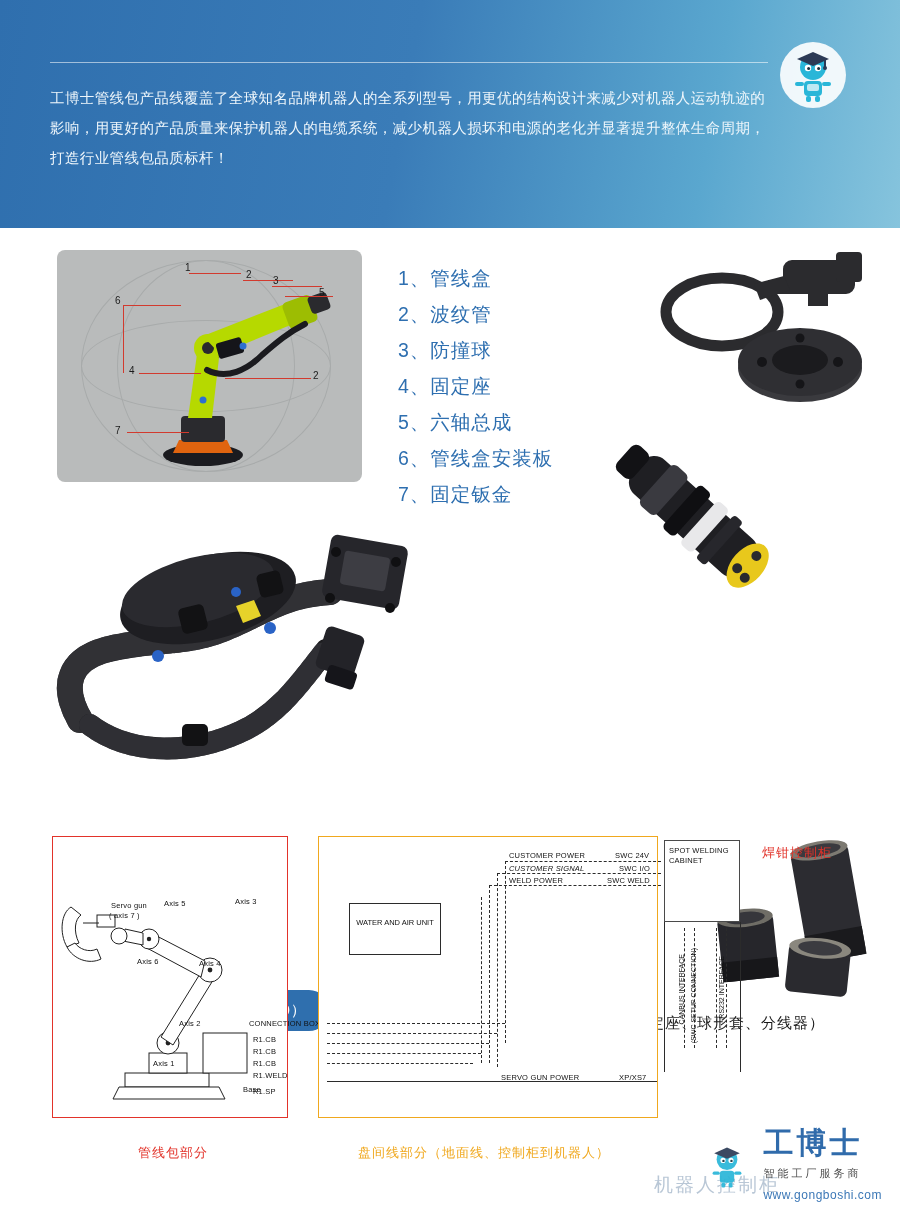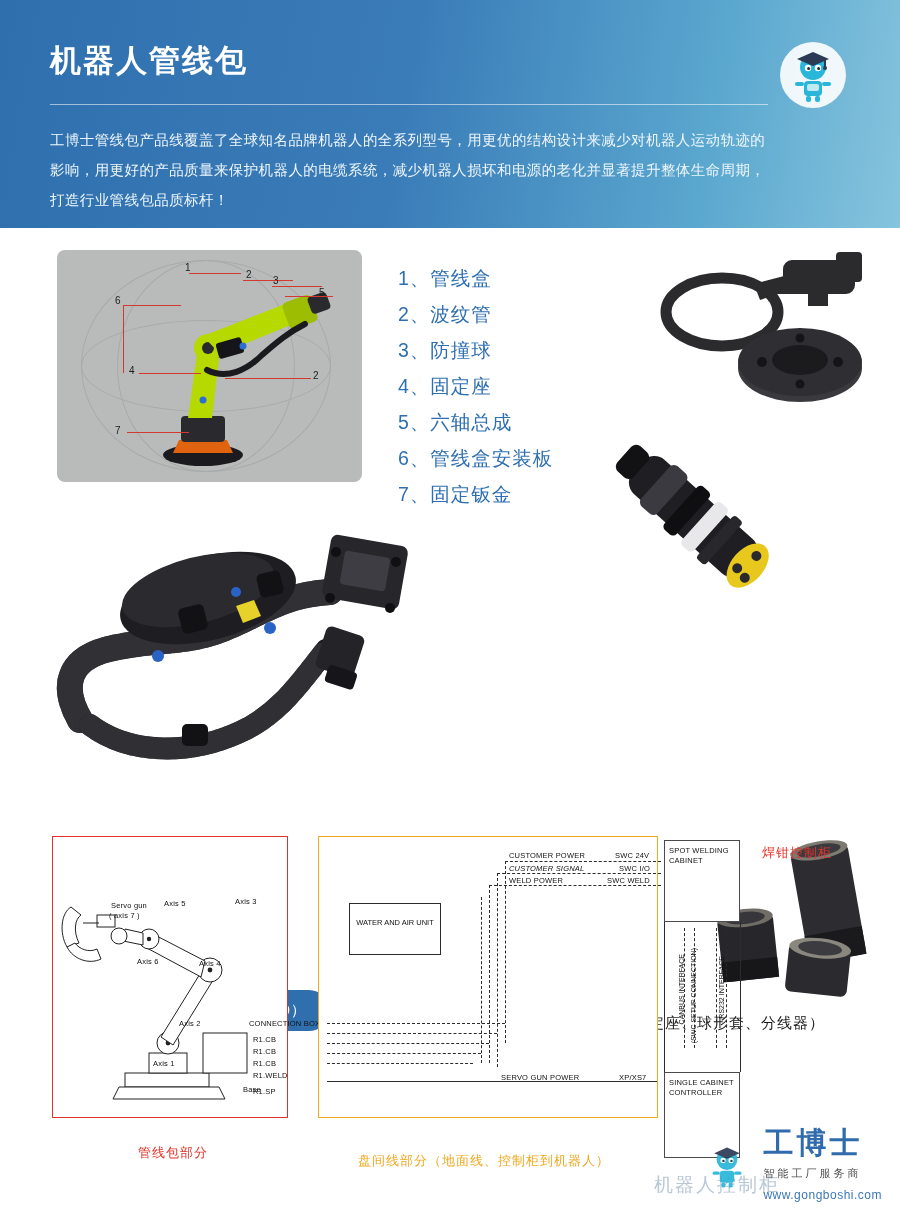--- a/index.html
+++ b/index.html
@@ -184,21 +184,21 @@
     font-size: 7.5px; color: #111; line-height: 10px;
     padding-top: 14px; text-align: center;
   }
 
   .cap-red {
     position: absolute; left: 138px; top: 308px;
     font-size: 13px; color: #e2332a; letter-spacing: 1px;
   }
   .cap-yellow {
     position: absolute; left: 358px; top: 308px;
-    font-size: 13px; color: #f0a81e; letter-spacing: 1px; margin-top: 8px;
+    font-size: 13px; color: #f0a81e; letter-spacing: 1px;
   }
   .cap-red2 {
     position: absolute; left: 762px; top: 8px;
     font-size: 13px; color: #e2332a; letter-spacing: 1px;
   }
 
   
   .watermark {
     position: absolute; right: 18px; bottom: 10px;
     text-align: left; opacity: .92;
@@ -208,21 +208,20 @@
   .wm-url { font-size: 12px; color: #2b6cb0; letter-spacing: .5px; margin-top: 7px; }
   .wm-ghost {
     position: absolute; right: 120px; bottom: 14px;
     font-size: 19px; color: #b9c7d6; letter-spacing: 2px;
   }
 </style>
 </head>
 <body>
 
 <div class="header">
-  <h1 class="header-title">机器人管线包</h1>
   <div class="header-rule"></div>
   <div class="header-desc">工博士管线包产品线覆盖了全球知名品牌机器人的全系列型号，用更优的结构设计来减少对机器人运动轨迹的影响，用更好的产品质量来保护机器人的电缆系统，减少机器人损坏和电源的老化并显著提升整体生命周期，打造行业管线包品质标杆！</div>
 
   <div class="header-logo">
     <svg class="mascot-badge" viewBox="0 0 70 70" xmlns="http://www.w3.org/2000/svg">
       <circle cx="35" cy="35" r="33" fill="#ffffff" opacity="0.9"></circle>
 
       <circle cx="35" cy="27" r="13" fill="#29b6d8"></circle>
 
       <polygon points="19,19 35,12 51,19 35,26" fill="#2b3a55"></polygon>
@@ -488,23 +487,20 @@
     <div class="lbl" style="left:190px; top:39px;">WELD POWER</div>
     <div class="lbl" style="left:296px; top:14px;">SWC 24V</div>
     <div class="lbl" style="left:300px; top:27px;">SWC I/O</div>
     <div class="lbl" style="left:288px; top:39px;">SWC WELD</div>
     <div class="lbl" style="left:182px; top:236px;">SERVO GUN POWER</div>
     <div class="lbl" style="left:300px; top:236px;">XP/XS7</div>
   </div>
 
   <div class="box-gray-top">
     <div class="box-gray-label">SPOT WELDING CABINET</div>
-  </div>
-  <div class="box-gray-bottom">
-    <div class="box-gray-label">SINGLE CABINET CONTROLLER</div>
   </div>
   <div class="solid-line" style="left:664px; top:86px; width:1px; height:150px;"></div>
   <div class="solid-line" style="left:740px; top:86px; width:1px; height:150px;"></div>
 
   <div class="dash-vline" style="left:684px; top:92px; height:120px;"></div>
   <div class="dash-vline" style="left:694px; top:92px; height:120px;"></div>
   <div class="dash-vline" style="left:716px; top:92px; height:120px;"></div>
   <div class="dash-vline" style="left:726px; top:92px; height:120px;"></div>
 
   <div class="lbl-v" style="left:678px; top:118px;">CANBUS INTERFACE</div>

